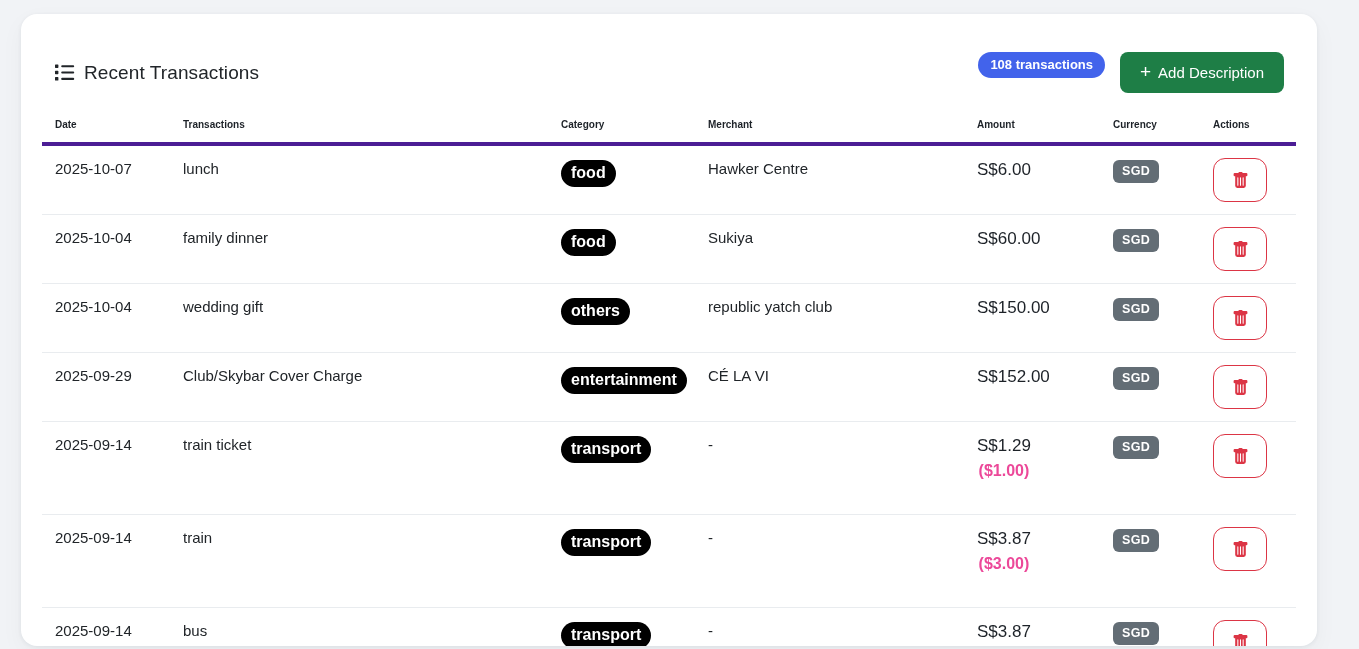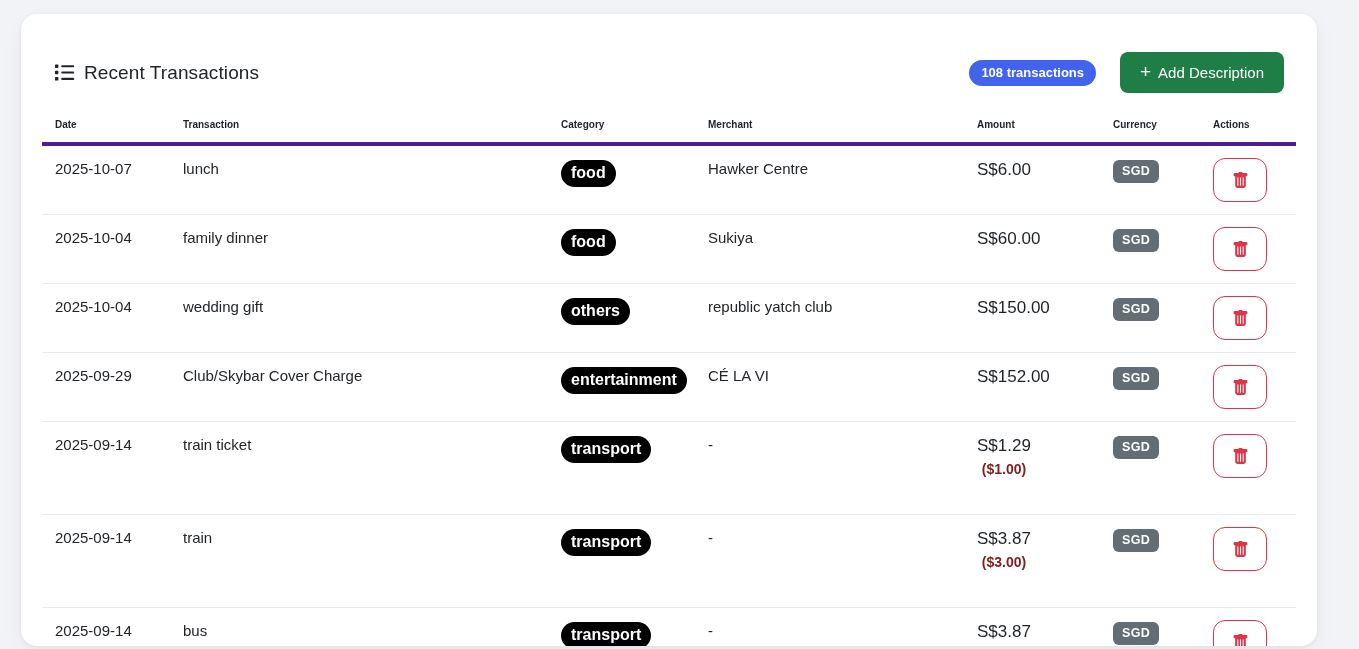--- a/index.html
+++ b/index.html
@@ -23,21 +23,21 @@
   .card-header {
     display: flex;
     align-items: center;
     justify-content: space-between;
     margin: 38px 12px 18px 12px;
     height: 41px;
   }
   .title-wrap { display: flex; align-items: center; gap: 9px; }
   .list-icon { width: 21px; height: 21px; display: inline-block; }
   .page-title { font-size: 19px; font-weight: 500; color: #212529; letter-spacing: 0.1px; }
-  .header-right { display: flex; align-items: center; gap: 24px; }
+  .header-right { display: flex; align-items: flex-start; gap: 15px; }
   .count-badge {
     background: #4263eb;
     color: #ffffff;
     font-size: 13px;
     font-weight: 700;
     padding: 5px 12px 6px 12px;
     border-radius: 999px;
     white-space: nowrap;
   }
   .add-btn {
@@ -87,21 +87,21 @@
     background: #000000;
     color: #ffffff;
     font-size: 16px;
     font-weight: 600;
     padding: 4px 10px 5px 10px;
     border-radius: 999px;
     white-space: nowrap;
   }
   .amount-stack { display: inline-block; text-align: center; margin-top: -2px; }
   .amount-main { font-size: 17px; font-weight: 400; color: #1d2228; line-height: 1.45; }
-  .amount-sub  { font-size: 14px; font-weight: 700; color: #7f1d1d; line-height: 1.5; }
+  .amount-sub  { font-size: 16px; font-weight: 700; color: #ec4899; line-height: 1.5; }
   .cur-badge {
     display: inline-block;
     background: #636d75;
     color: #ffffff;
     font-size: 12.5px;
     font-weight: 700;
     padding: 4px 9px 5px 9px;
     border-radius: 6px;
     letter-spacing: 0.3px;
   }
@@ -154,21 +154,21 @@
         <col style="width:378px">
         <col style="width:147px">
       <col style="width:269px">
         <col style="width:136px">
         <col style="width:100px">
         <col style="width:96px">
     </colgroup>
     <thead>
       <tr>
         <th>Date</th>
-        <th>Transaction</th>
+        <th>Transactions</th>
         <th>Category</th>
         <th>Merchant</th>
         <th>Amount</th>
         <th>Currency</th>
         <th>Actions</th>
       </tr>
     </thead>
     <tbody id="tx-body">
   <tr>
     <td><span>2025-10-07</span></td>

